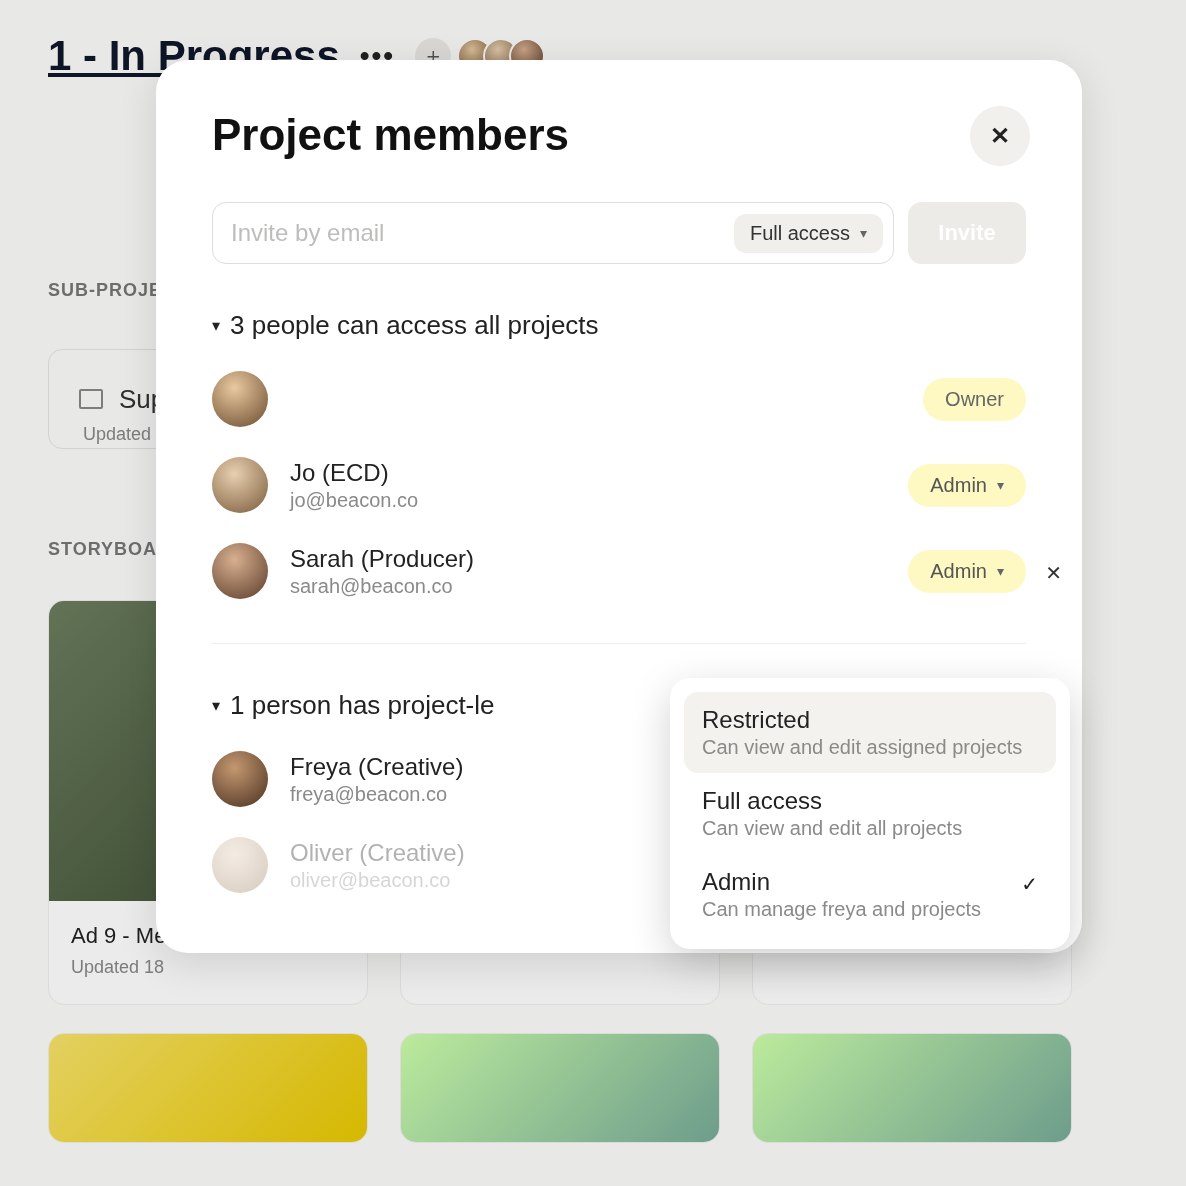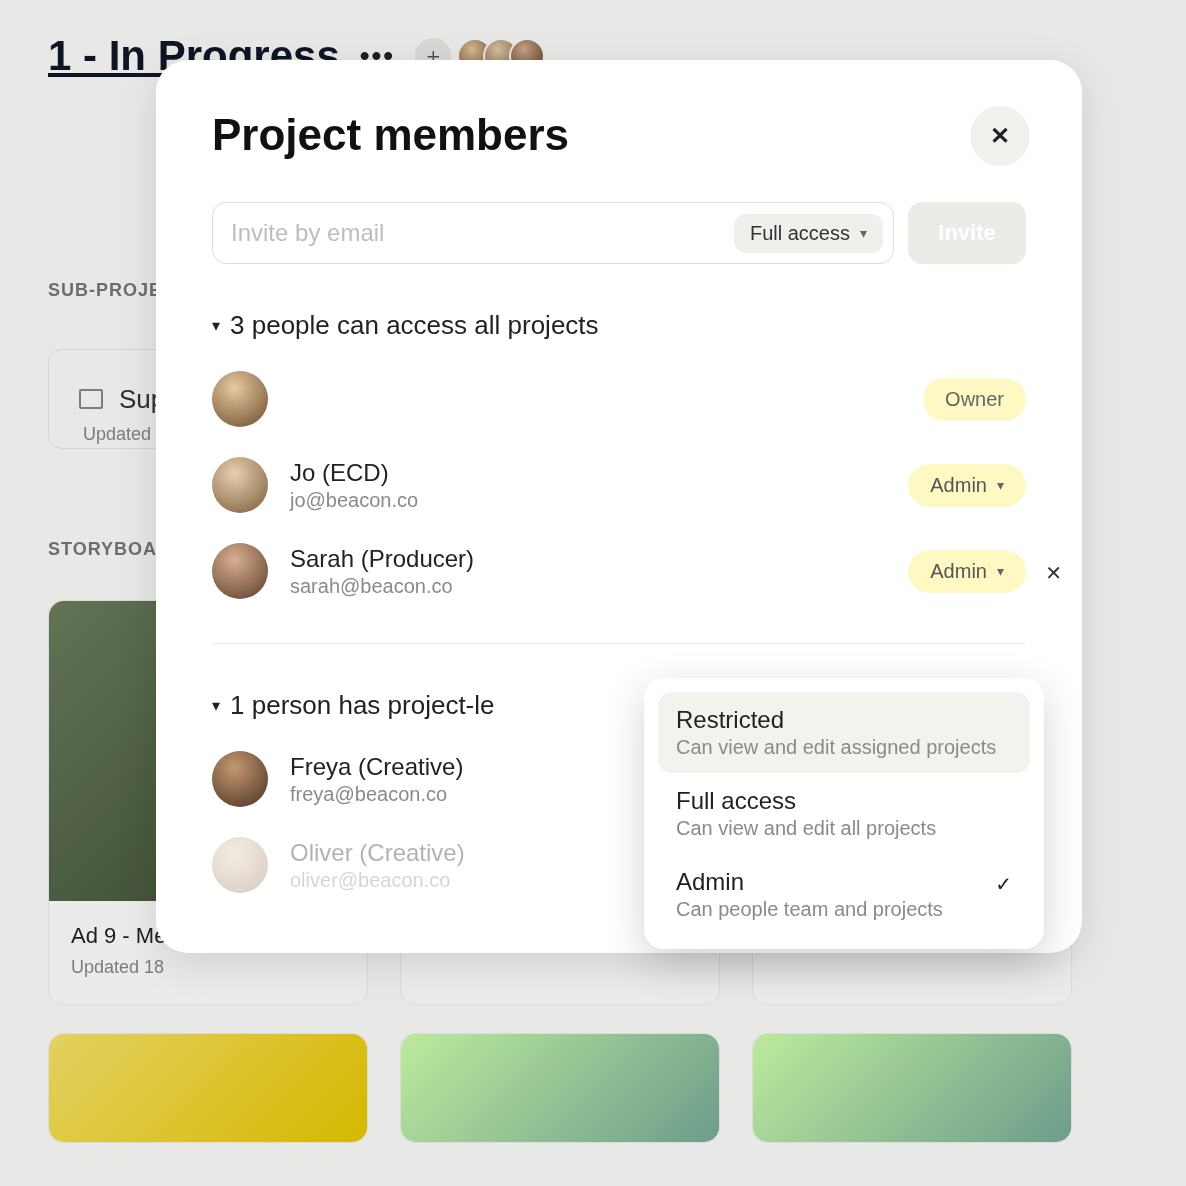--- a/index.html
+++ b/index.html
@@ -133,21 +133,21 @@
     position: absolute; right: -36px; top: 18px;
     font-size: 20px; color: #333; cursor: pointer;
   }
   .divider { border: none; border-top: 1px solid #eee; margin-top: 44px; }
 
   .dim-member { opacity: 0.35; }
 
   
   .dropdown {
     position: absolute;
-    left: 488px; top: 618px;
+    left: 514px; top: 618px;
     width: 400px;
     background: #fff;
     border-radius: 20px;
     box-shadow: 0 12px 40px rgba(0,0,0,0.18);
     padding: 14px;
   }
   .dd-item {
     padding: 14px 18px; border-radius: 14px; cursor: pointer; position: relative;
   }
   .dd-item.hover { background: #f3f2ef; }
@@ -319,17 +319,17 @@
     <div class="dd-item hover">
       <div class="dd-title">Restricted</div>
       <div class="dd-desc">Can view and edit assigned projects</div>
     </div>
     <div class="dd-item">
       <div class="dd-title">Full access</div>
       <div class="dd-desc">Can view and edit all projects</div>
     </div>
     <div class="dd-item">
       <div class="dd-title">Admin</div>
-      <div class="dd-desc">Can people team and projects</div>
+      <div class="dd-desc">Can manage freya and projects</div>
       <div class="dd-check">✓</div>
     </div>
   </div>
 </div>
 
 </body></html>

